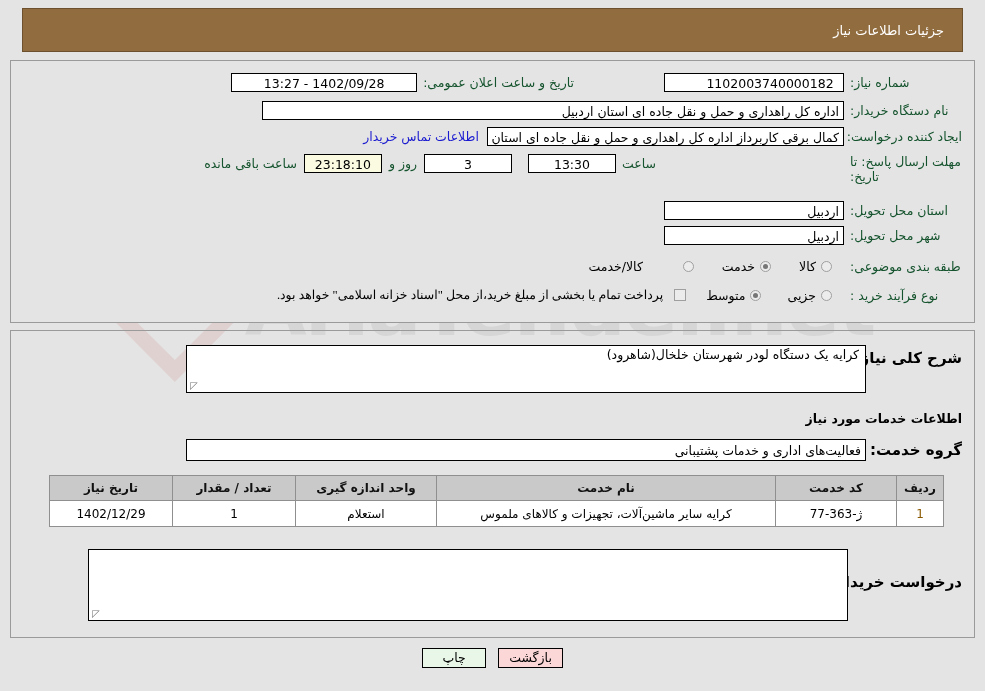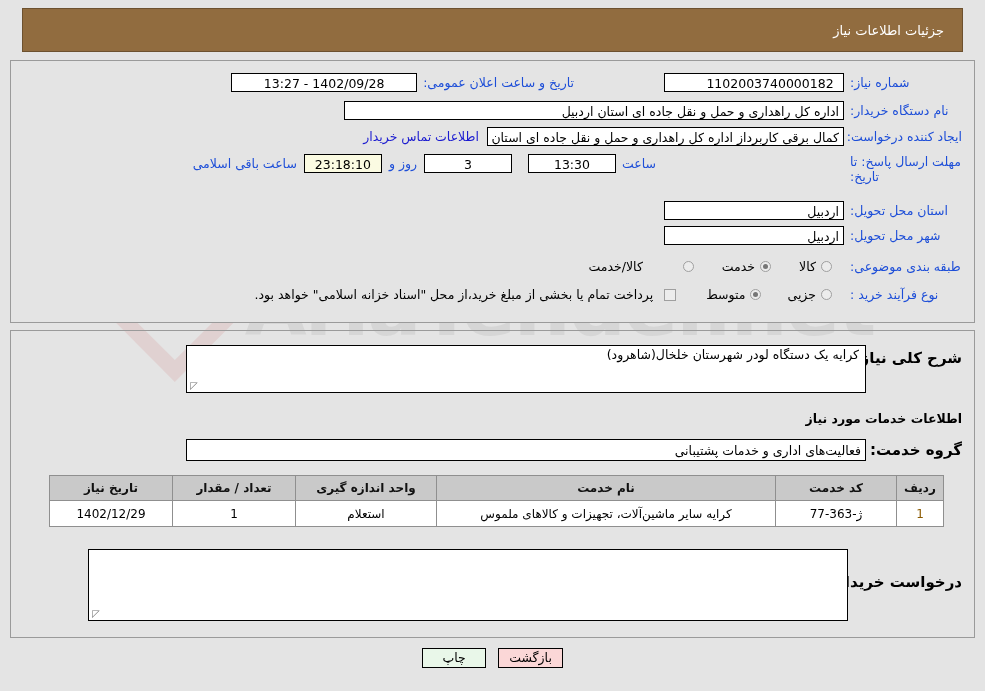--- a/index.html
+++ b/index.html
@@ -80,21 +80,21 @@
   
   .row{
     position:absolute;
     display:flex;
     align-items:center;
     white-space:nowrap;
   }
   .lbl{
     text-align:left;
     font-size:12.5px;
-    color:#1d4ed8;
+    color:#14532d;
   }
   .fld{
     background:#fff;
     border:1px solid #000;
     height:19px;
     line-height:19px;
     box-sizing:border-box;
     font-size:12.5px;
     padding:0 4px;
     text-align:center;
@@ -218,41 +218,41 @@
     <span class="lbl" style="width:112px;">شماره نیاز:</span>
     <span class="fld" style="width:180px;margin-right:6px;padding-left:36px;">1102003740000182</span>
   </div>
   <div class="row" style="top:12px;right:400px;">
     <span class="lbl" style="margin-left:6px;">تاریخ و ساعت اعلان عمومی:</span>
     <span class="fld" style="width:186px;">1402/09/28 - 13:27</span>
   </div>
 
   <div class="row" style="top:40px;right:12px;">
     <span class="lbl" style="width:112px;">نام دستگاه خریدار:</span>
-    <span class="fld rightalign" style="width:500px;margin-right:6px;">اداره کل راهداری و حمل و نقل جاده ای استان اردبیل</span>
+    <span class="fld rightalign" style="width:582px;margin-right:6px;">اداره کل راهداری و حمل و نقل جاده ای استان اردبیل</span>
   </div>
 
   <div class="row" style="top:66px;right:12px;">
     <span class="lbl" style="width:112px;">ایجاد کننده درخواست:</span>
     <span class="fld rightalign" style="width:357px;margin-right:6px;">کمال برقی کاربرداز اداره کل راهداری و حمل و نقل جاده ای استان اردبیل</span>
     <span class="linklike" style="margin-right:8px;">اطلاعات تماس خریدار</span>
   </div>
 
   <div class="row" style="top:93px;right:12px;align-items:flex-start;">
     <span class="lbl" style="width:112px;line-height:15px;white-space:normal;">مهلت ارسال پاسخ: تا تاریخ:</span>
   </div>
   <div class="row" style="top:93px;right:318px;">
     <span class="lbl" style="margin-left:6px;">ساعت</span>
     <span class="fld" style="width:88px;">13:30</span>
   </div>
   <div class="row" style="top:93px;right:462px;">
     <span class="fld" style="width:88px;">3</span>
     <span class="lbl" style="margin:0 7px;">روز و</span>
     <span class="fld yellow" style="width:78px;">23:18:10</span>
-    <span class="lbl" style="margin-right:7px;">ساعت باقی اسلامی</span>
+    <span class="lbl" style="margin-right:7px;">ساعت باقی مانده</span>
   </div>
 
   <div class="row" style="top:140px;right:12px;">
     <span class="lbl" style="width:112px;">استان محل تحویل:</span>
     <span class="fld rightalign" style="width:180px;margin-right:6px;">اردبیل</span>
   </div>
 
   <div class="row" style="top:165px;right:12px;">
     <span class="lbl" style="width:112px;">شهر محل تحویل:</span>
     <span class="fld rightalign" style="width:180px;margin-right:6px;">اردبیل</span>
@@ -277,21 +277,21 @@
   <div class="row" style="top:226px;right:12px;">
     <span class="lbl" style="width:112px;">نوع فرآیند خرید :</span>
     <span class="optgrp" style="margin-right:18px;">
       <span class="radio"></span>
       <span class="opttxt">جزیی</span>
     </span>
     <span class="optgrp" style="margin-right:26px;">
       <span class="radio on"></span>
       <span class="opttxt">متوسط</span>
     </span>
-    <span class="optgrp" style="margin-right:30px;">
+    <span class="optgrp" style="margin-right:20px;font-family:Liberation Serif, serif;">
       <span class="cbox"></span>
       <span class="opttxt" style="margin-right:6px;">پرداخت تمام یا بخشی از مبلغ خرید،از محل "اسناد خزانه اسلامی" خواهد بود.</span>
     </span>
   </div>
 </div>
 
 <div class="panel" id="panel-mid">
 
   <div class="row" style="top:14px;right:12px;align-items:flex-start;">
     <span class="boldlbl" style="width:92px;padding-top:4px;">شرح کلی نیاز:</span>

